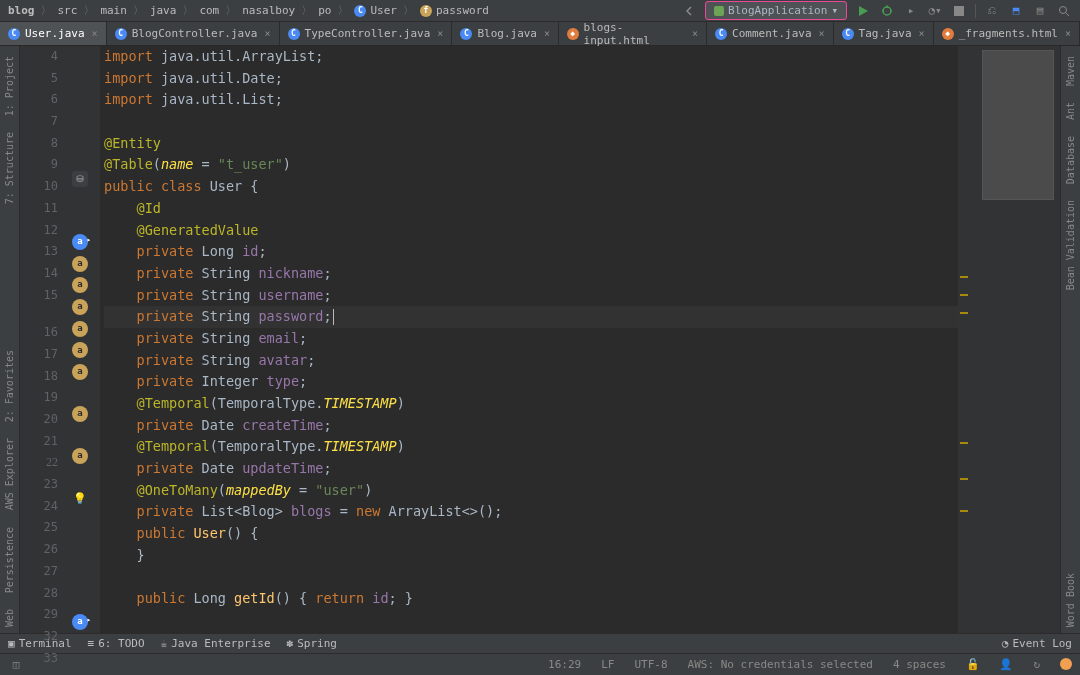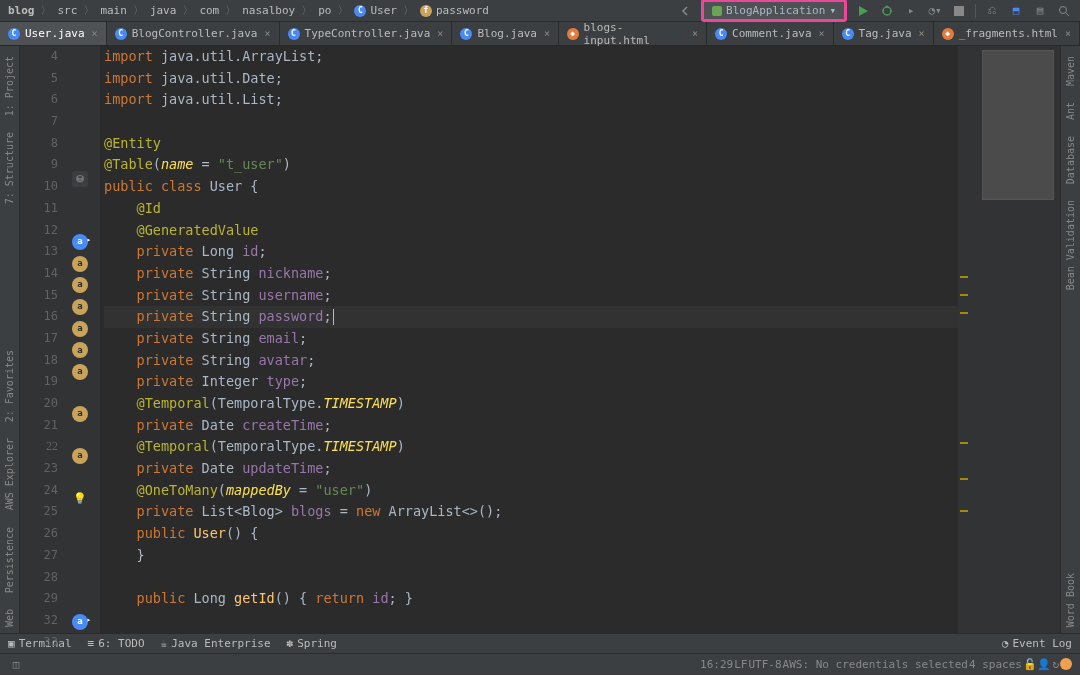--- a/index.html
+++ b/index.html
@@ -23,21 +23,21 @@
   padding: 0 8px;
   font-size: 11px;
 }
 .breadcrumb { display: flex; align-items: center; gap: 4px; color: #bbb; }
 .breadcrumb .sep { color: #777; margin: 0 2px; }
 .breadcrumb .item { cursor: pointer; }
 .breadcrumb .icon-c { display:inline-flex; align-items:center; justify-content:center; width:12px; height:12px; border-radius:50%; font-size:8px; font-weight:bold; }
 .breadcrumb .icon-class { background:#4a8af4; color:#fff; }
 .breadcrumb .icon-field { background:#c9a35a; color:#fff; }
 .top-right { margin-left: auto; display: flex; align-items: center; gap: 8px; }
-.run-config { background:#4e5254; border:3px solid #ec4899; padding:2px 8px; border-radius:3px; display:flex; align-items:center; gap:4px; font-size:11px; }
+.run-config { background:#4e5254; border:1px solid #ec4899; padding:2px 8px; border-radius:3px; display:flex; align-items:center; gap:4px; font-size:11px; }
 .run-config .app-icon { display:inline-block; width:10px; height:10px; background:#6ba455; border-radius:2px; }
 .toolbar-icon { width:16px; height:16px; display:flex; align-items:center; justify-content:center; color:#888; cursor:pointer; }
 .toolbar-icon.green { color:#499c54; }
 .sep-v { width:1px; height:14px; background:#555; }
 .tabs-bar {
   height: 24px;
   background: #3c3f41;
   display: flex;
   align-items: stretch;
   border-bottom: 1px solid #282828;
@@ -72,21 +72,21 @@
 .ann-param { color:#fde047; font-style:italic; }
 .method { color:#ffc66d; }
 .italic { font-style:italic; color:#fde047; }
 .minimap { width:90px; background:#313335; position:relative; }
 .minimap-block { position:absolute; right:6px; background:#4b4b4b; border:1px solid #555; width:72px; }
 .marker-bar { width:12px; background:#313335; display:flex; flex-direction:column; align-items:center; position:relative; }
 .marker { position:absolute; width:8px; height:2px; background:#a68a0d; left:2px; }
 .bottom-tool-bar { height:20px; background:#3c3f41; border-top:1px solid #2b2b2b; display:flex; align-items:center; padding:0 8px; font-size:11px; color:#bbb; gap:16px; }
 .bottom-tool-bar .tool-btn { display:flex; align-items:center; gap:4px; cursor:pointer; }
 .status-bar { height:22px; background:#3c3f41; border-top:1px solid #2b2b2b; display:flex; align-items:center; padding:0 8px; font-size:11px; color:#888; }
-.status-bar .right { margin-left:auto; display:flex; gap:1px; }
+.status-bar .right { margin-left:auto; display:flex; gap:20px; }
 .cursor-caret { display:inline-block; width:1px; height:16px; background:#bbb; vertical-align:middle; margin-left:1px; }
 svg { display:block; }
 </style>
 </head>
 <body>
 
 <div class="top-bar">
   <div class="breadcrumb" id="breadcrumb">
       <span class="item" style="font-weight: bold;">blog</span>
       <span class="sep">〉</span>
@@ -213,21 +213,21 @@
         <div style="height: 21.7px;">6</div>
         <div style="height: 21.7px;">7</div>
         <div style="height: 21.7px;">8</div>
         <div style="height: 21.7px;">9</div>
         <div style="height: 21.7px;">10</div>
         <div style="height: 21.7px;">11</div>
         <div style="height: 21.7px;">12</div>
         <div style="height: 21.7px;">13</div>
         <div style="height: 21.7px;">14</div>
         <div style="height: 21.7px;">15</div>
-        <div style="height: 21.7px;">16</div>
+        <div style="height: 21.7px; margin-top: 16px;">16</div>
         <div style="height: 21.7px;">17</div>
         <div style="height: 21.7px;">18</div>
         <div style="height: 21.7px;">19</div>
         <div style="height: 21.7px;">20</div>
         <div style="height: 21.7px;">21</div>
         <div style="height: 21.7px; font-family: Liberation Serif, serif;">22</div>
         <div style="height: 21.7px;">23</div>
         <div style="height: 21.7px;">24</div>
         <div style="height: 21.7px;">25</div>
         <div style="height: 21.7px;">26</div>

